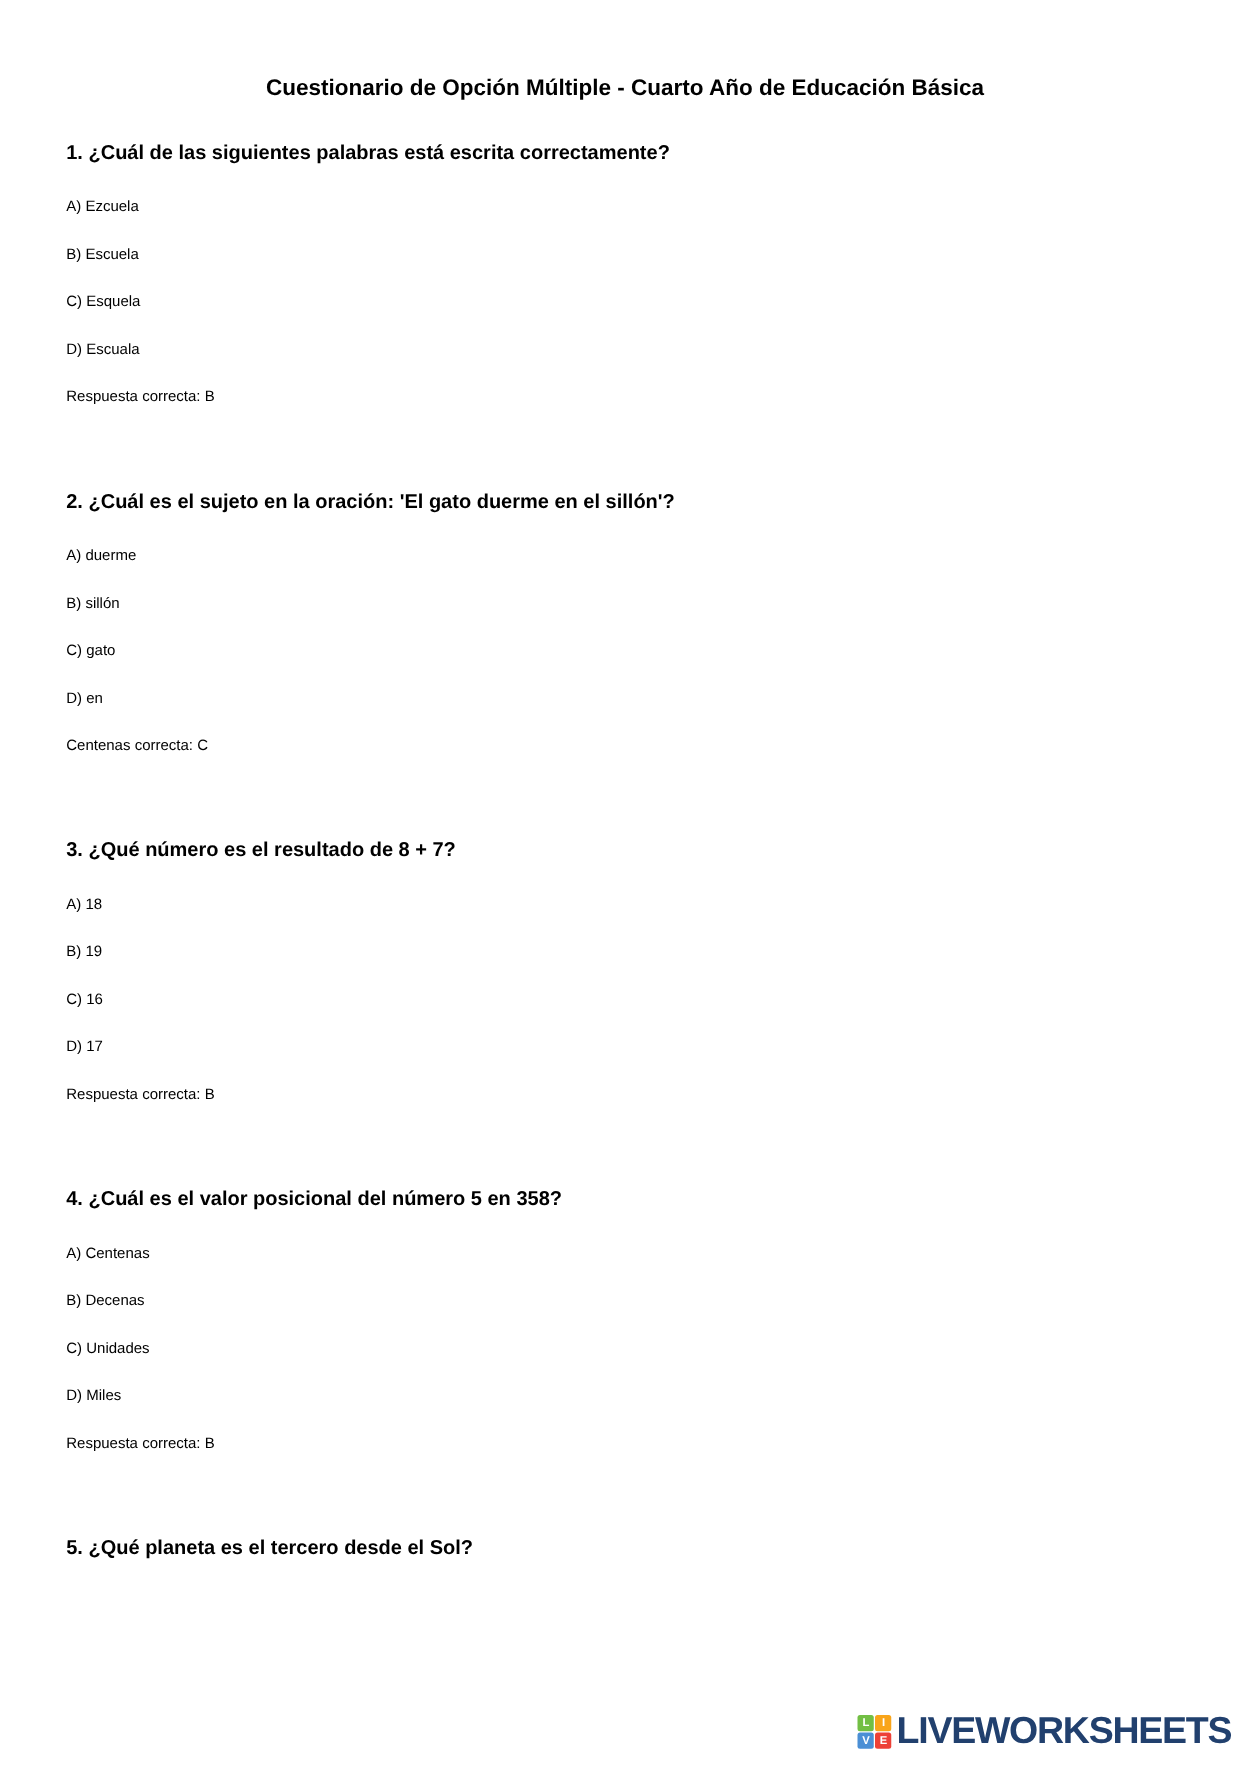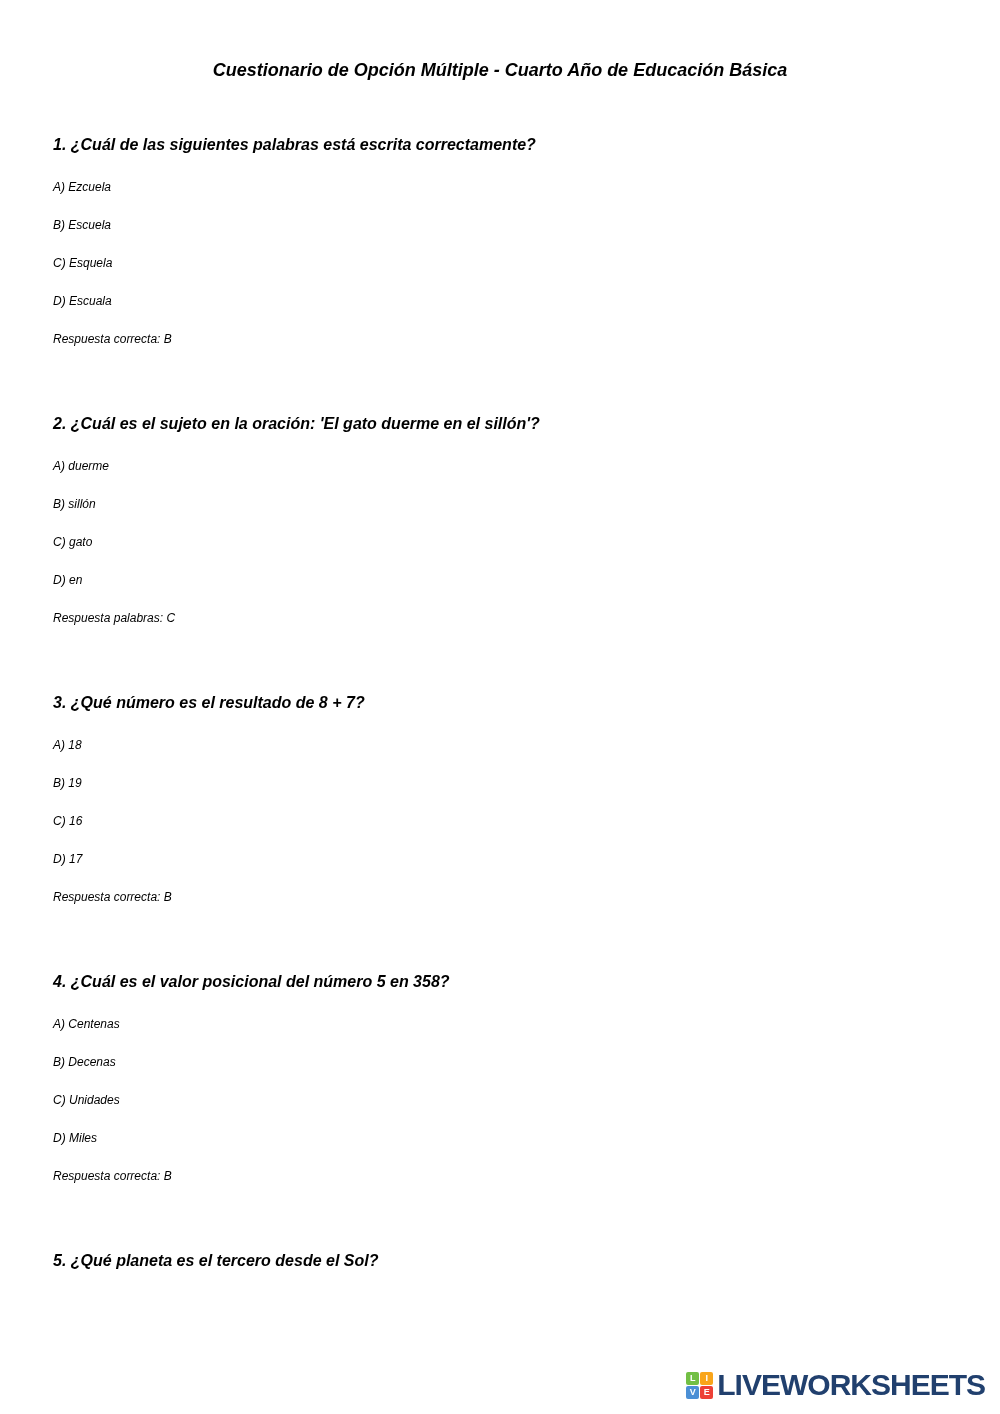--- a/index.html
+++ b/index.html
@@ -8,31 +8,30 @@
     width: 1000px;
     height: 1414px;
     background: #ffffff;
     font-family: "Liberation Sans", sans-serif;
     color: #000000;
     position: relative;
     overflow: hidden;
   }
   .content {
     padding: 60px 53px 0 53px;
-    font-style: italic;
   }
   .doc-title {
     margin: 0;
     text-align: center;
     font-size: 18px;
     line-height: 20px;
     font-weight: bold;
     color: #000000;
   }
-  .questions { margin-top: 55px; }
+  .questions { margin-top: 33px; }
   .question + .question { margin-top: 65px; }
   .q-text {
     margin: 0;
     font-size: 16px;
     line-height: 19px;
     font-weight: bold;
   }
   .option, .answer {
     margin: 19px 0 0 0;
     font-size: 12px;
@@ -95,21 +94,21 @@
       <p class="option">D) Escuala</p>
       <p class="answer">Respuesta correcta: B</p>
     </section>
 
     <section class="question">
       <p class="q-text">2. ¿Cuál es el sujeto en la oración: 'El gato duerme en el sillón'?</p>
       <p class="option first">A) duerme</p>
       <p class="option">B) sillón</p>
       <p class="option">C) gato</p>
       <p class="option">D) en</p>
-      <p class="answer">Respuesta palabras: C</p>
+      <p class="answer">Centenas correcta: C</p>
     </section>
 
     <section class="question">
       <p class="q-text">3. ¿Qué número es el resultado de 8 + 7?</p>
       <p class="option first">A) 18</p>
       <p class="option">B) 19</p>
       <p class="option">C) 16</p>
       <p class="option">D) 17</p>
       <p class="answer">Respuesta correcta: B</p>
     </section>

